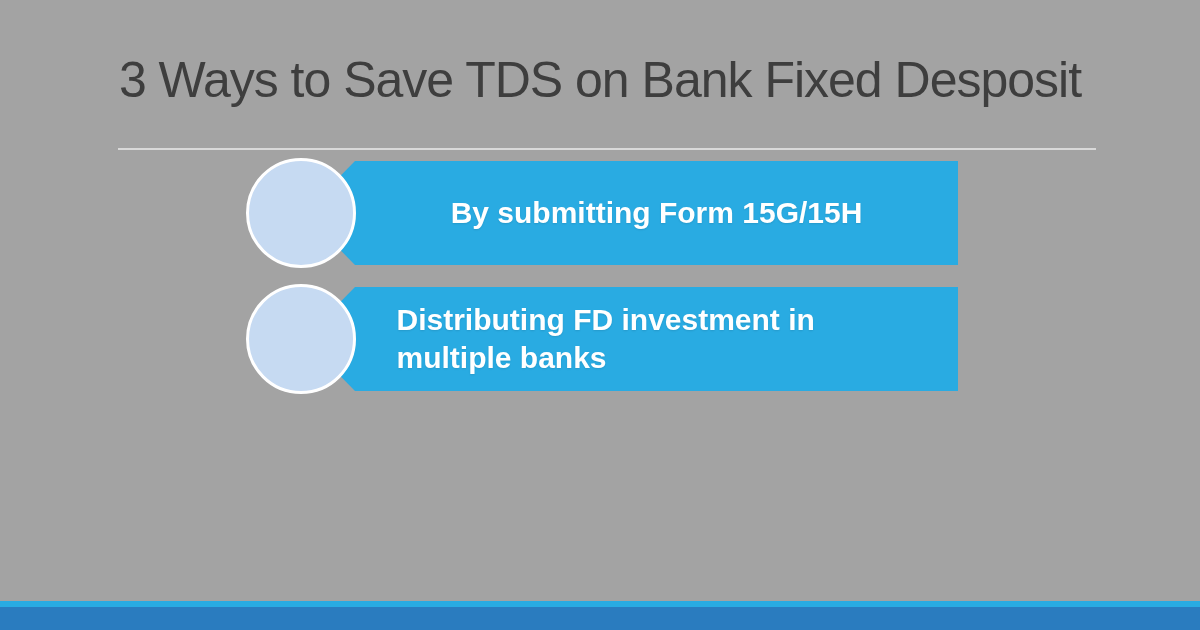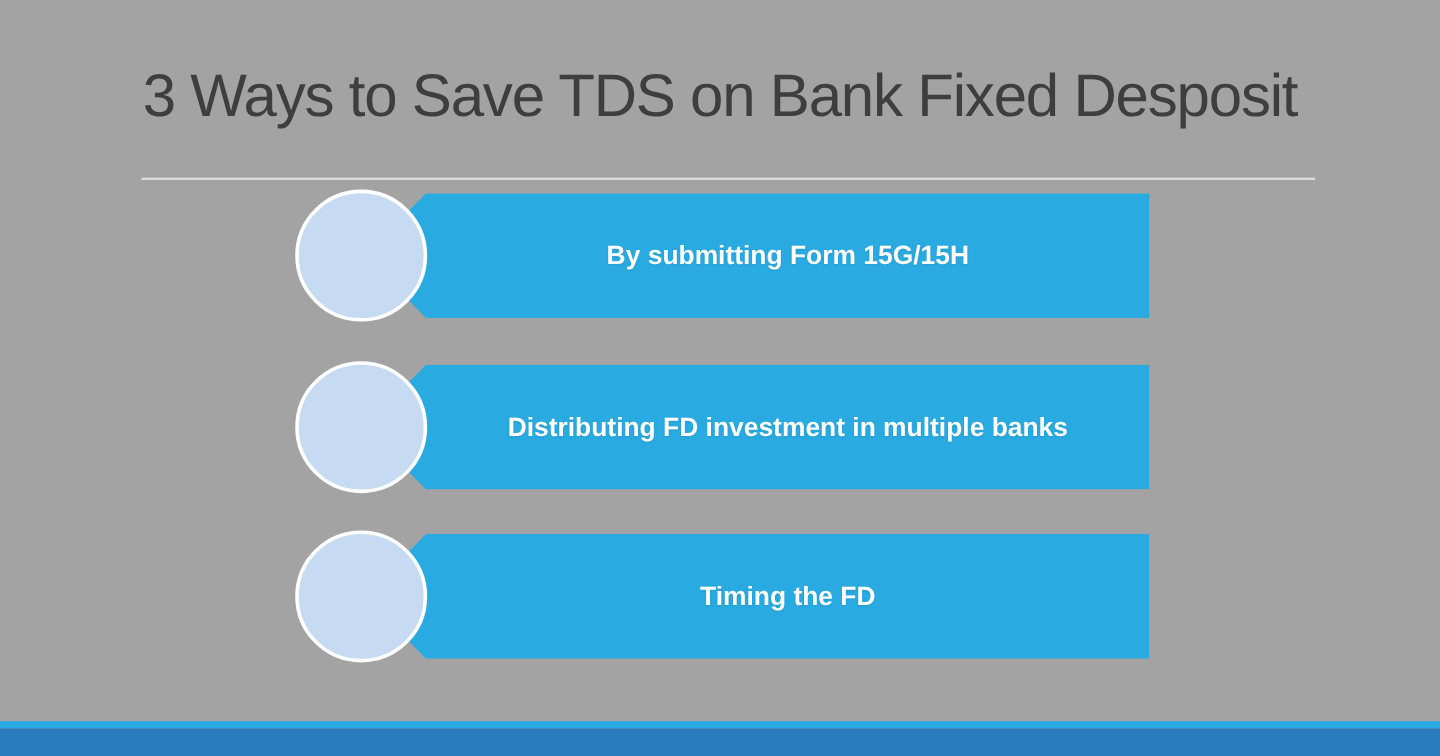--- a/index.html
+++ b/index.html
@@ -35,41 +35,41 @@
     height: 2px;
     background: var(--divider-gray, #d9d9d9);
   }
   .step-row {
     position: absolute;
     left: 0;
     width: 1200px;
     height: 104px;
   }
   .step-row.r0 { top: 161px; }
-  .step-row.r1 { top: 304px; }
+  .step-row.r1 { top: 287px; }
   .step-row.r2 { top: 445px; }
   .step-banner {
     position: absolute;
     left: 304px;
     top: 0;
     width: 654px;
     height: 104px;
     background: var(--banner-blue, #29abe2);
     clip-path: polygon(0 50%, 51px 0%, 100% 0%, 100% 100%, 51px 100%);
     display: flex;
     align-items: center;
     justify-content: center;
     padding-left: 51px;
     box-sizing: border-box;
   }
   .step-banner-label {
     display: inline-block;
     max-width: 520px;
     color: var(--text-white, #ffffff);
-    font-size: 22px;
+    font-size: 30px;
     line-height: 38px;
     font-weight: 700;
     text-shadow: 0 1px 2px rgba(0,0,0,0.10);
   }
   .step-circle {
     position: absolute;
     left: 246px;
     top: -3px;
     width: 104px;
     height: 104px;
@@ -110,23 +110,17 @@
     <div class="step-circle"></div>
   </div>
 
   <div class="step-row r1">
     <div class="step-banner">
       <span class="step-banner-label">Distributing FD investment in multiple banks</span>
     </div>
     <div class="step-circle"></div>
   </div>
 
-  <div class="step-row r2">
-    <div class="step-banner">
-      <span class="step-banner-label">Timing the FD</span>
-    </div>
-    <div class="step-circle"></div>
-  </div>
 
   <div class="footer-stripe"></div>
   <div class="footer-bar"></div>
 
 </div>
 
 </body></html>

